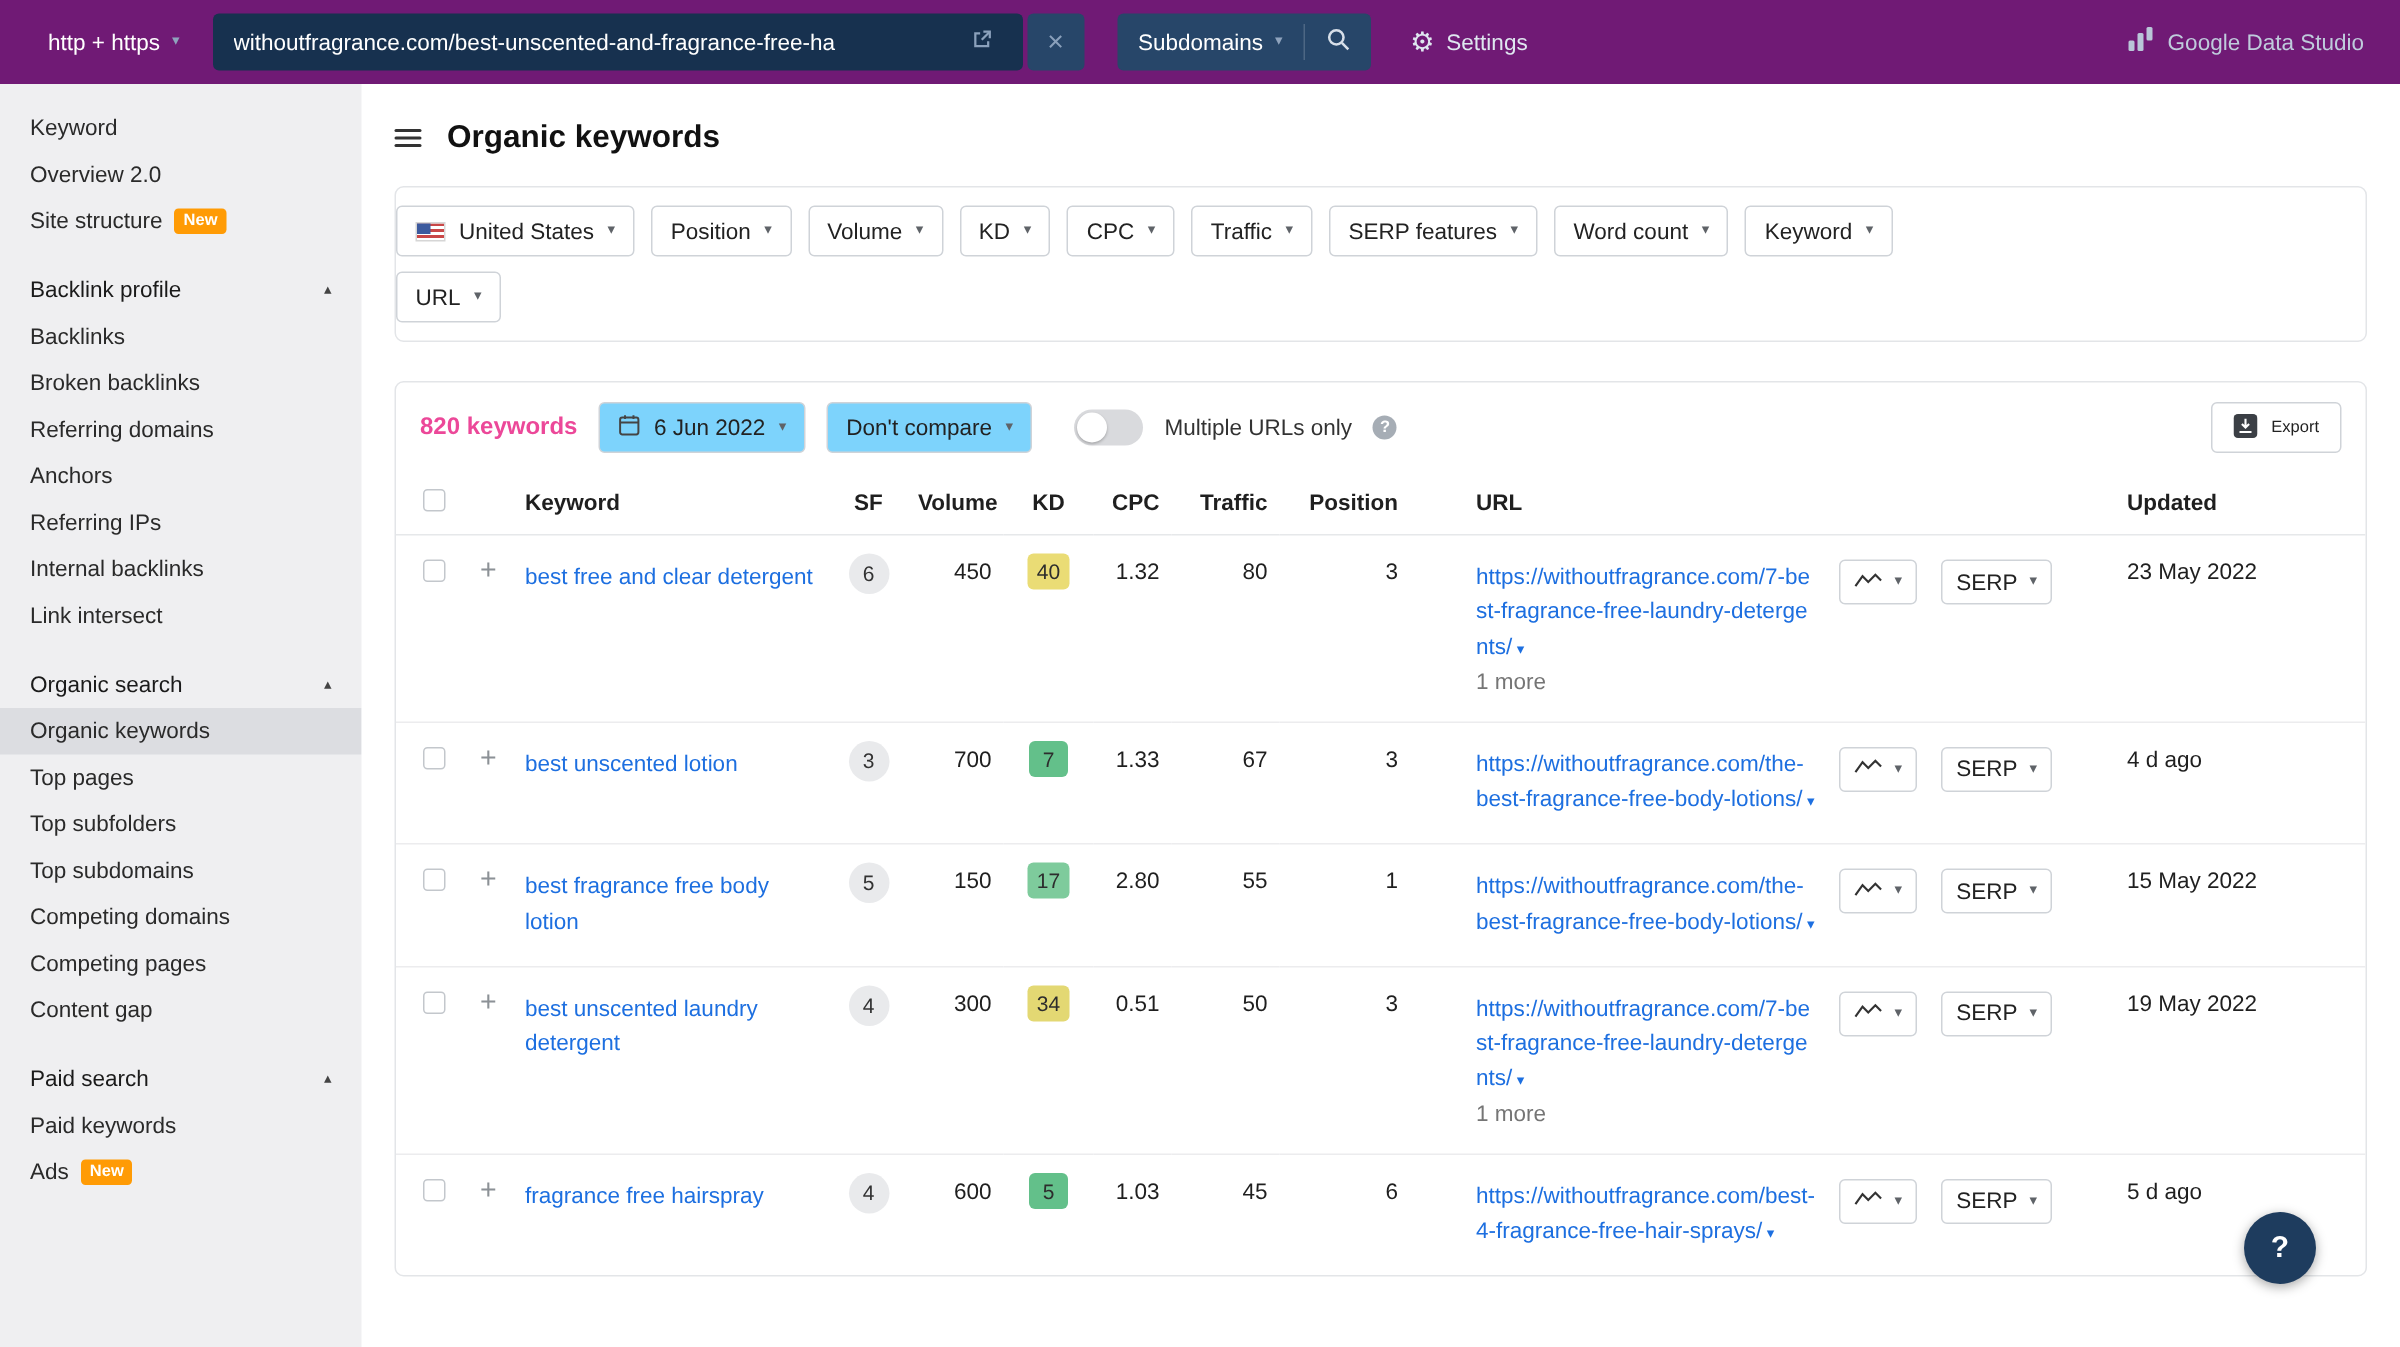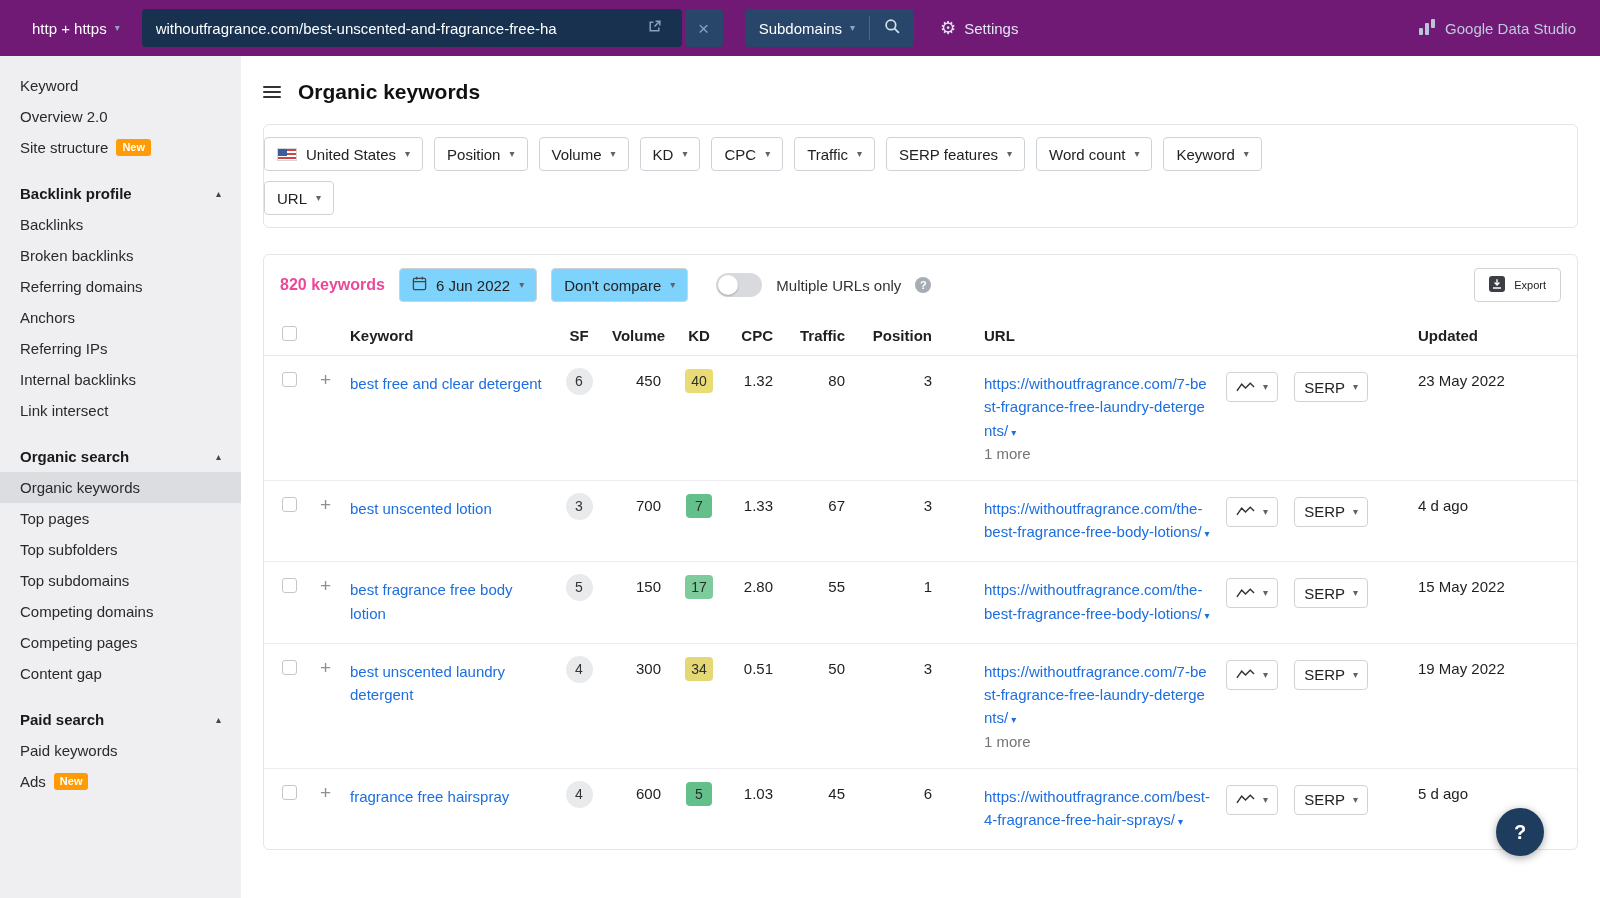--- a/index.html
+++ b/index.html
@@ -39,21 +39,21 @@
   .tb-right { margin-left:auto; display:flex; align-items:center; gap:9px; color:#bfcbdc; font-size:15px; }
 
   
   .sidebar {
     position:absolute; top:56px; left:0; bottom:0; width:241px;
     background:#efeff1; padding-top:14px; overflow:hidden;
   }
   .sb-item { display:flex; align-items:center; padding:7px 20px; color:#2a2a2a; cursor:pointer; }
   .sb-item.active { background:#dcdde1; }
   .sb-header { display:flex; align-items:center; justify-content:space-between;
-    padding:9px 20px 7px; margin-top:13px; font-weight:700; color:#1a1a1a; cursor:pointer;text-align:center; }
+    padding:9px 20px 7px; margin-top:13px; font-weight:400; color:#1a1a1a; cursor:pointer;text-align:center; }
   .sb-header .sb-caret { font-size:10px; color:#444; }
   .badge-new { background:#ff9b05; color:#fff; font-size:11px; font-weight:700;
     padding:2px 6px; border-radius:3px; margin-left:8px; line-height:1.2; }
 
   
   .main { margin-left:241px; height:842px; padding:24px 22px 0; overflow:hidden; background:#fff; }
   .title-row { display:flex; align-items:center; gap:17px; }
   .menu-icon { display:inline-flex; flex-direction:column; gap:3px; cursor:pointer; padding:2px 0; }
   .menu-icon span { display:block; width:18px; height:2px; background:#333; border-radius:1px; }
   h1.page-title { font-size:21px; font-weight:700; color:#111; }

